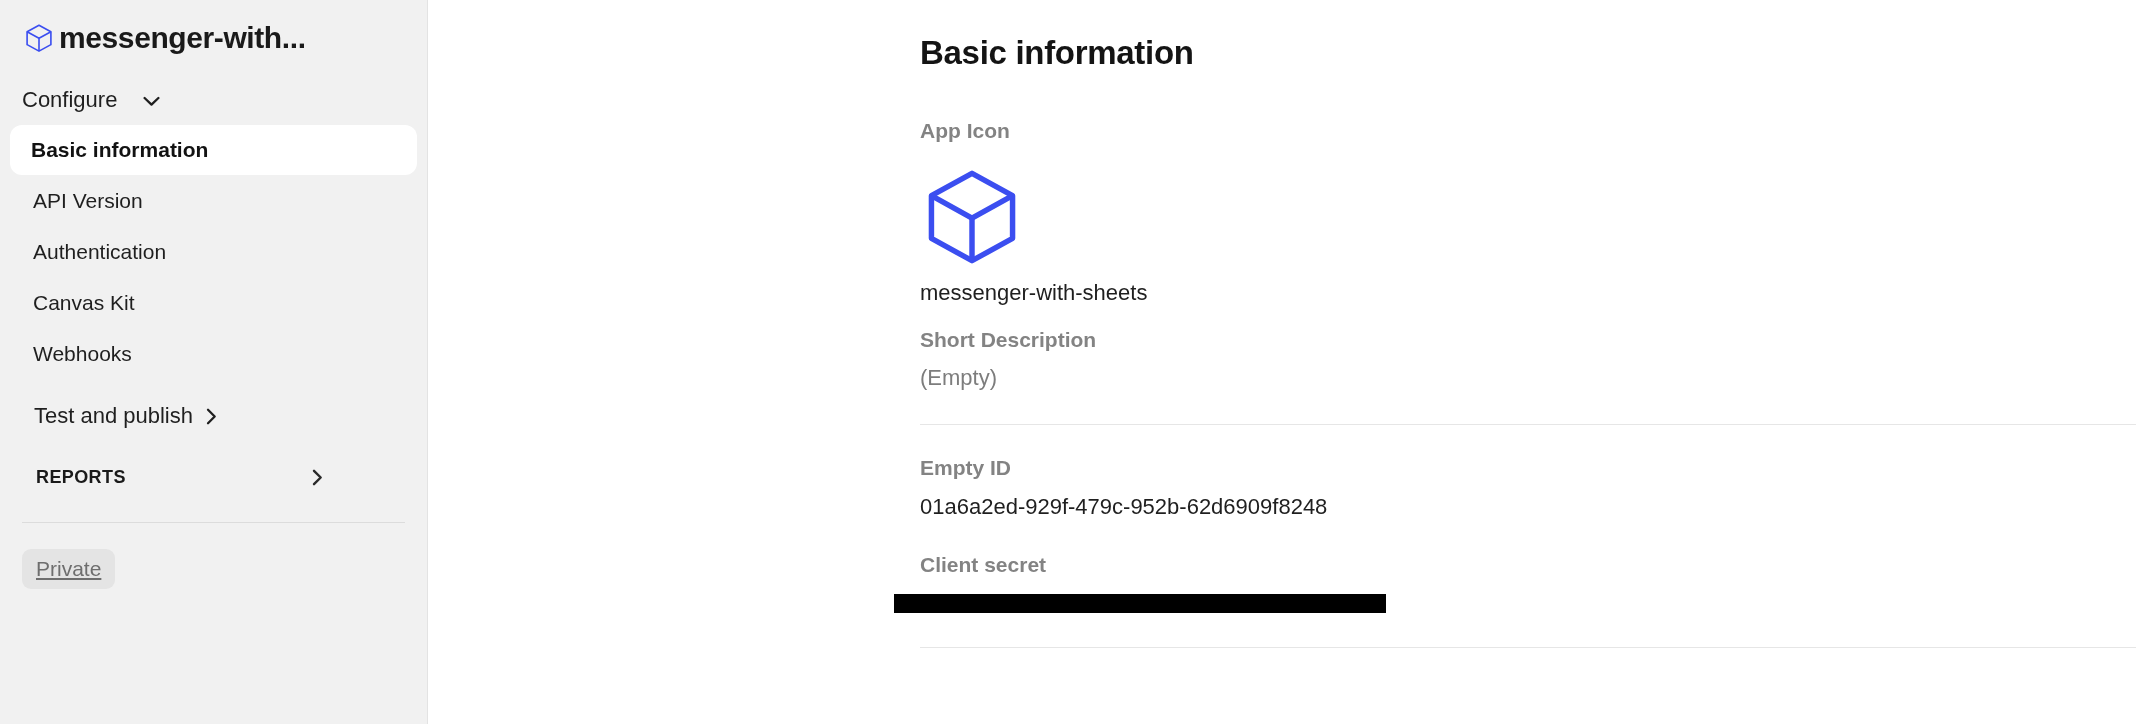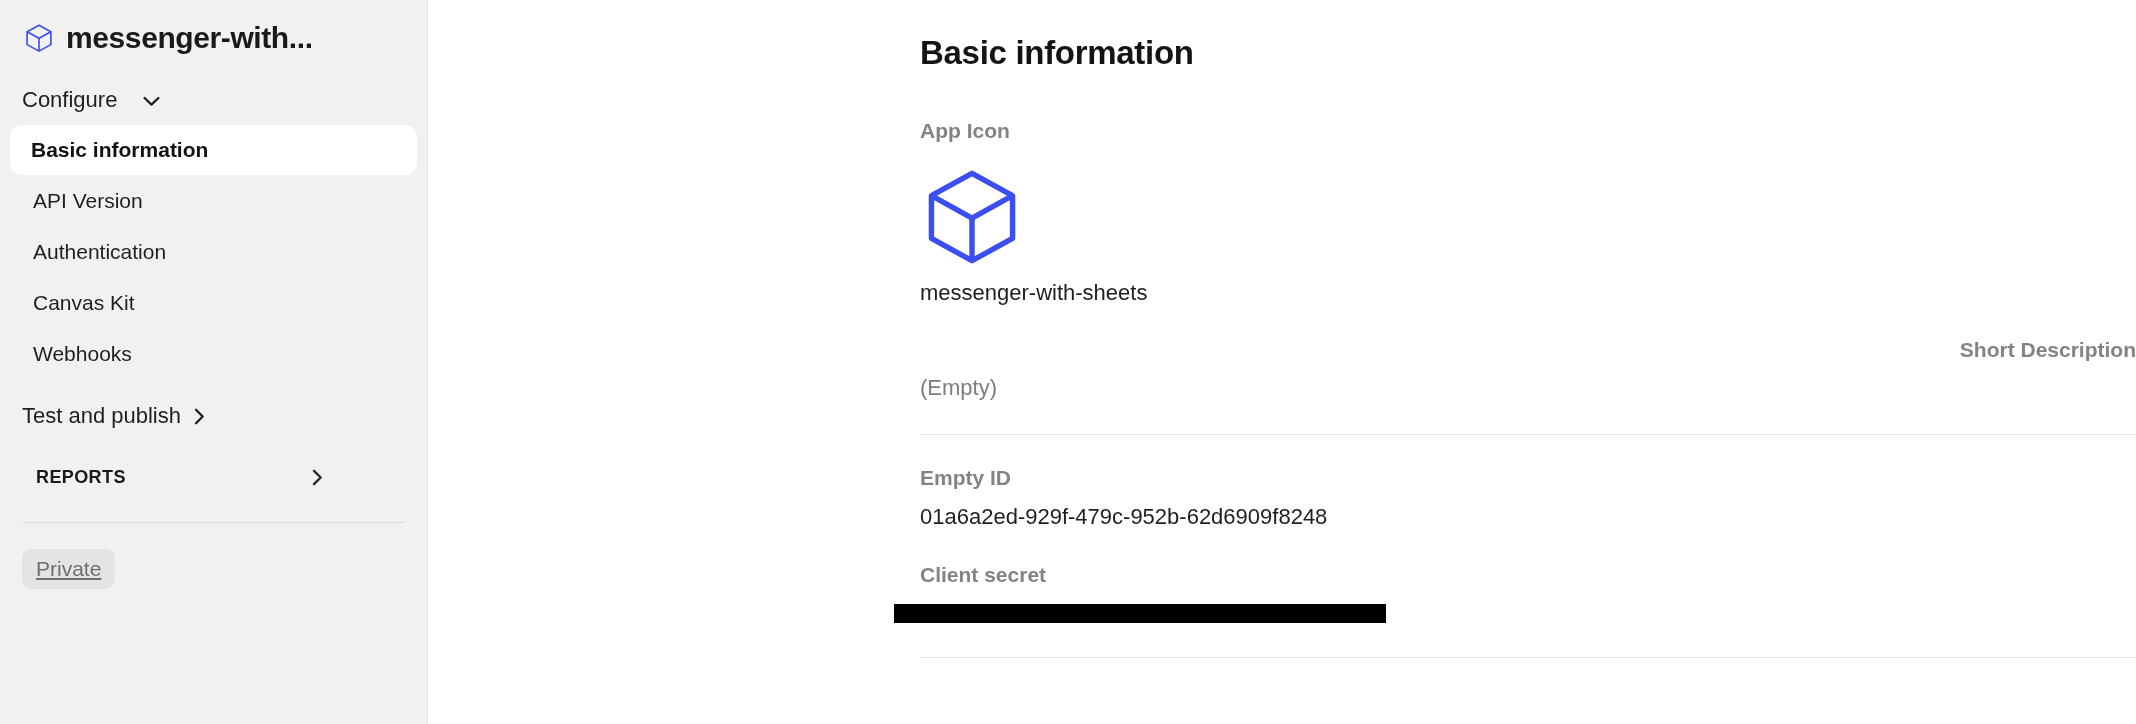--- a/index.html
+++ b/index.html
@@ -32,21 +32,21 @@
     background: #f1f1f1;
     border-right: 1px solid #e3e3e3;
     position: relative;
     padding: 0;
     overflow: hidden;
   }
 
   .sidebar-header {
     display: flex;
     align-items: center;
-    gap: 10px;
+    gap: 3px;
     padding: 14px 20px 0 22px;
     height: 62px;
   }
   .sidebar-logo {
     width: 34px;
     height: 34px;
     display: block;
     flex: none;
   }
   .sidebar-title {
@@ -106,21 +106,21 @@
   .nav-item:not(.active) {
     margin-left: 2px;
   }
 
   .nav-spacer { height: 17px; }
 
   .test-publish-row {
     display: flex;
     align-items: center;
     gap: 13px;
-    padding: 0 22px;
+    padding: 0 34px;
     height: 38px;
     cursor: pointer;
   }
   .test-publish-label {
     font-size: 22px;
     color: #1f1f1f;
     line-height: 38px;
   }
   .chevron-right {
     width: 11px;
@@ -210,21 +210,21 @@
   .app-cube {
     margin-top: 20px;
     width: 104px;
     height: 104px;
     display: block;
   }
 
   .app-name-label { margin-top: 30px; }
   .app-name-value { margin-top: 11px; }
 
-  .short-desc-label { margin-top: 30px; text-align: right; }
+  .short-desc-label { margin-top: 20px; }
   .short-desc-value { margin-top: 11px; }
 
   .main-divider {
     height: 1px;
     background: #e6e6e6;
     margin-top: 32px;
     margin-left: 492px;
   }
 
   .client-id-label { margin-top: 30px; }

